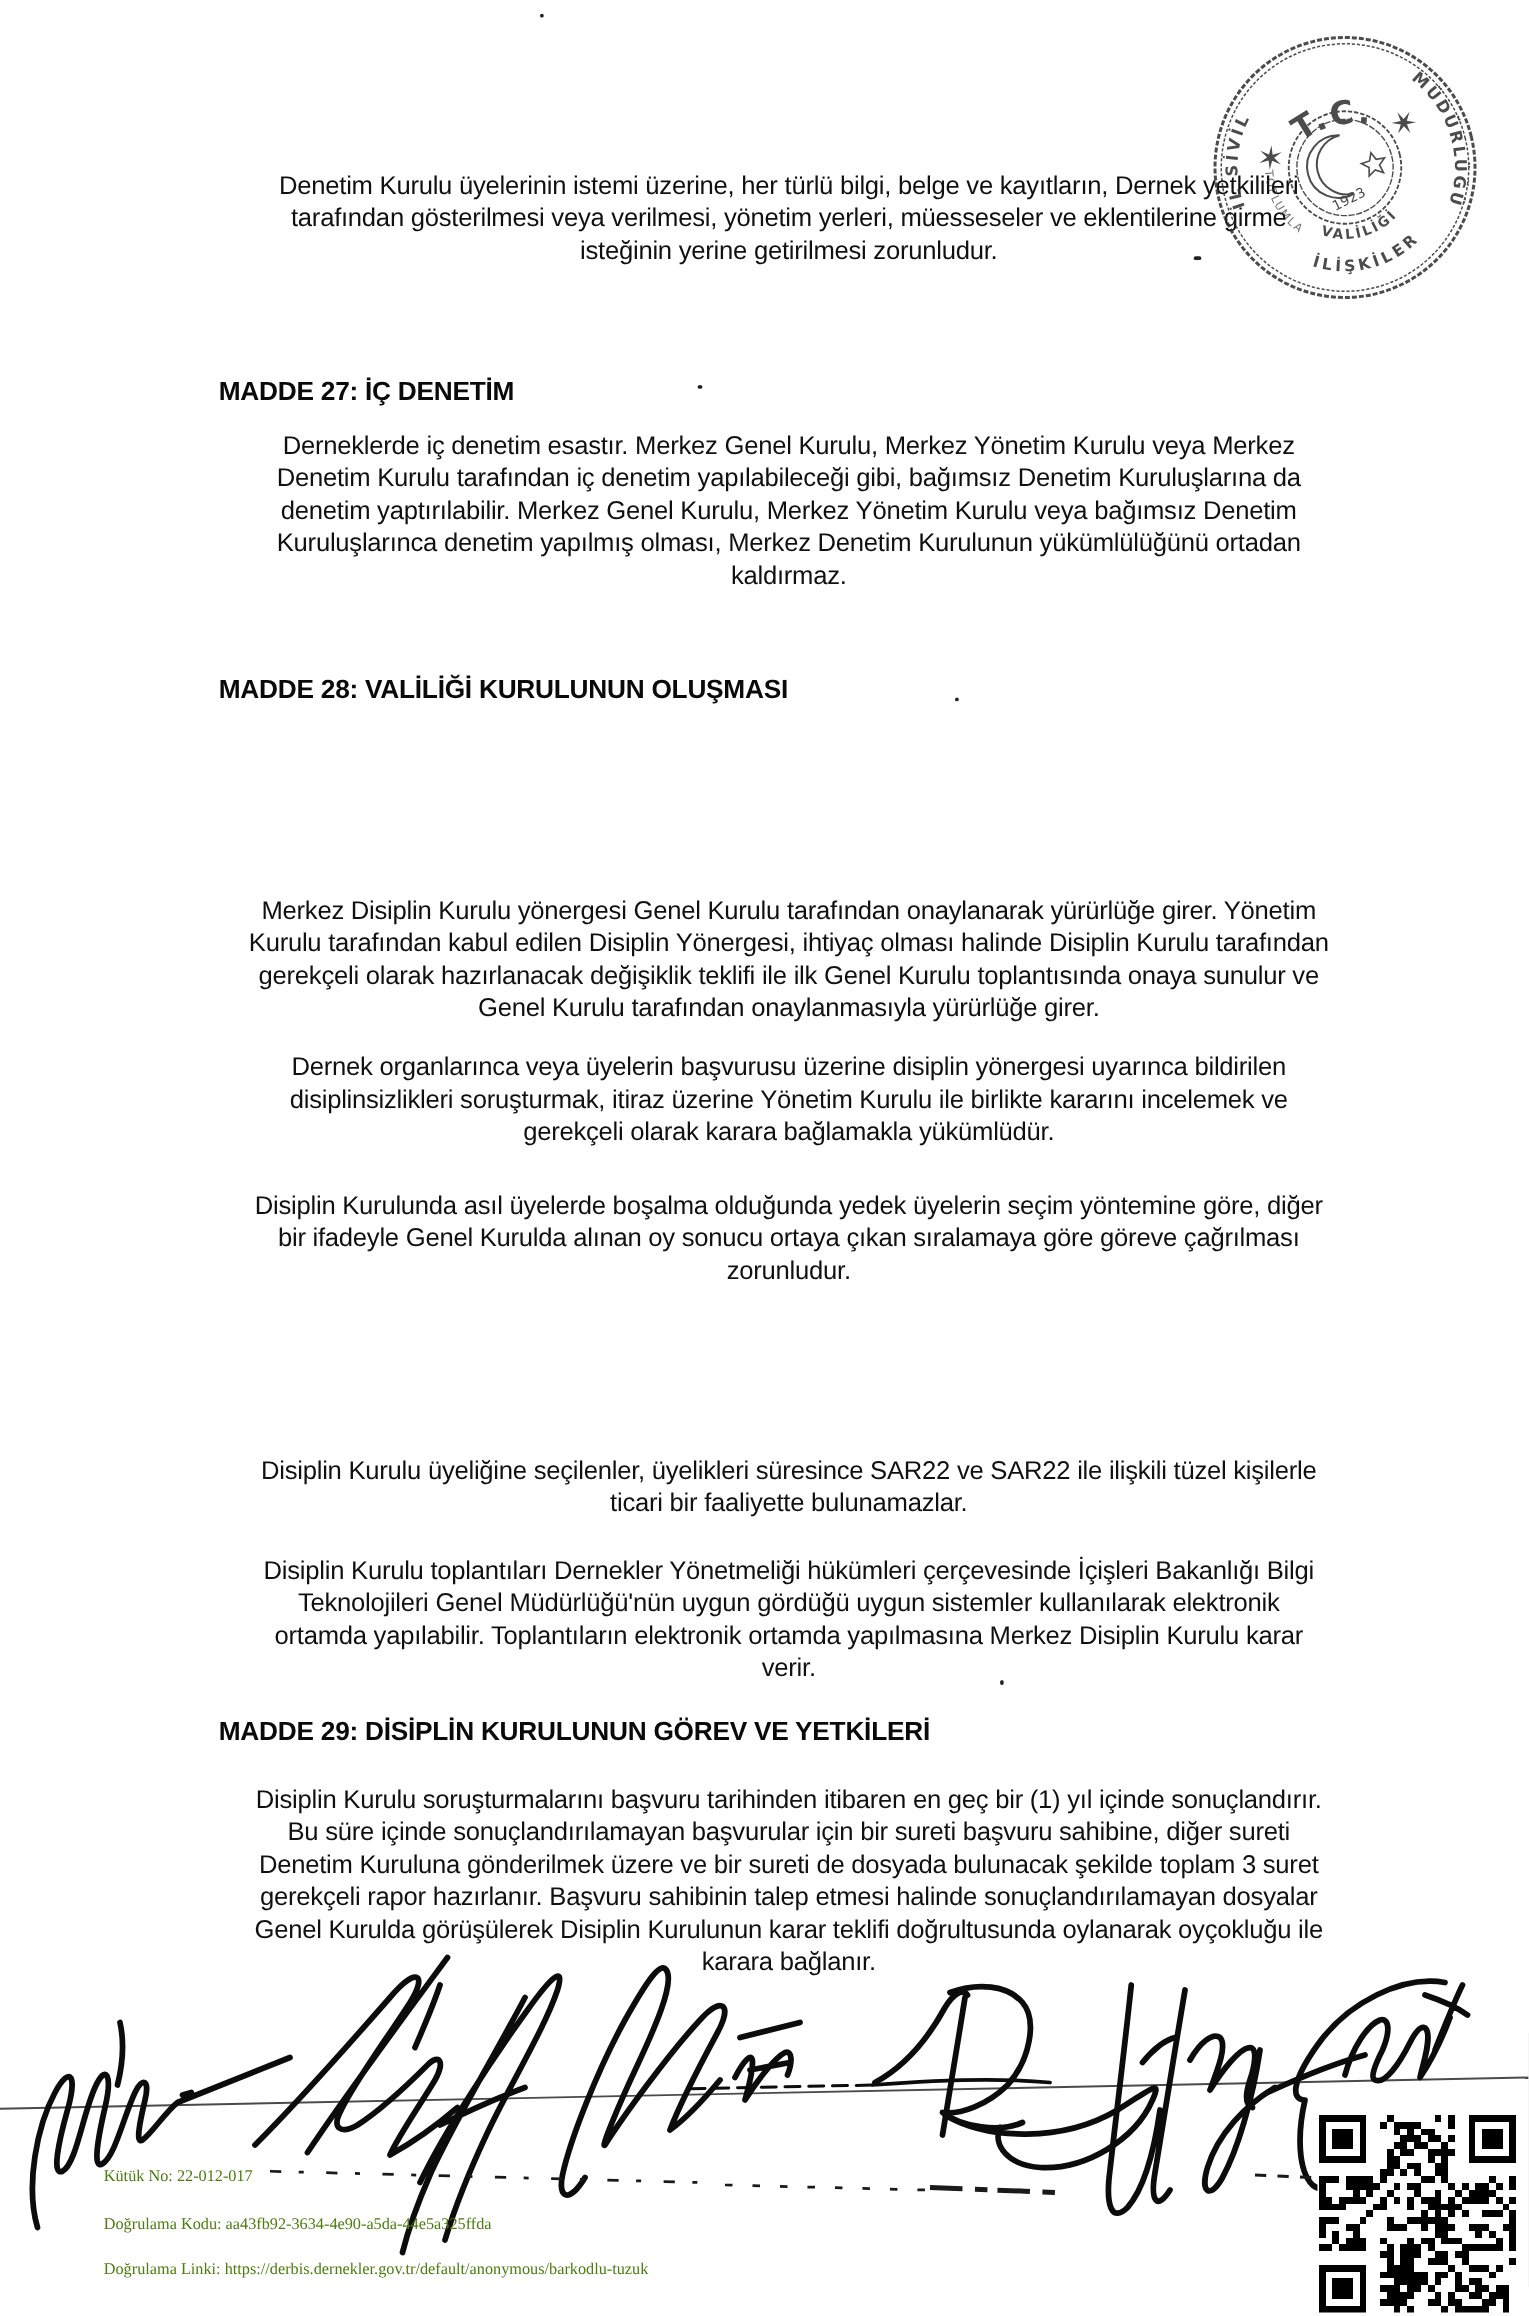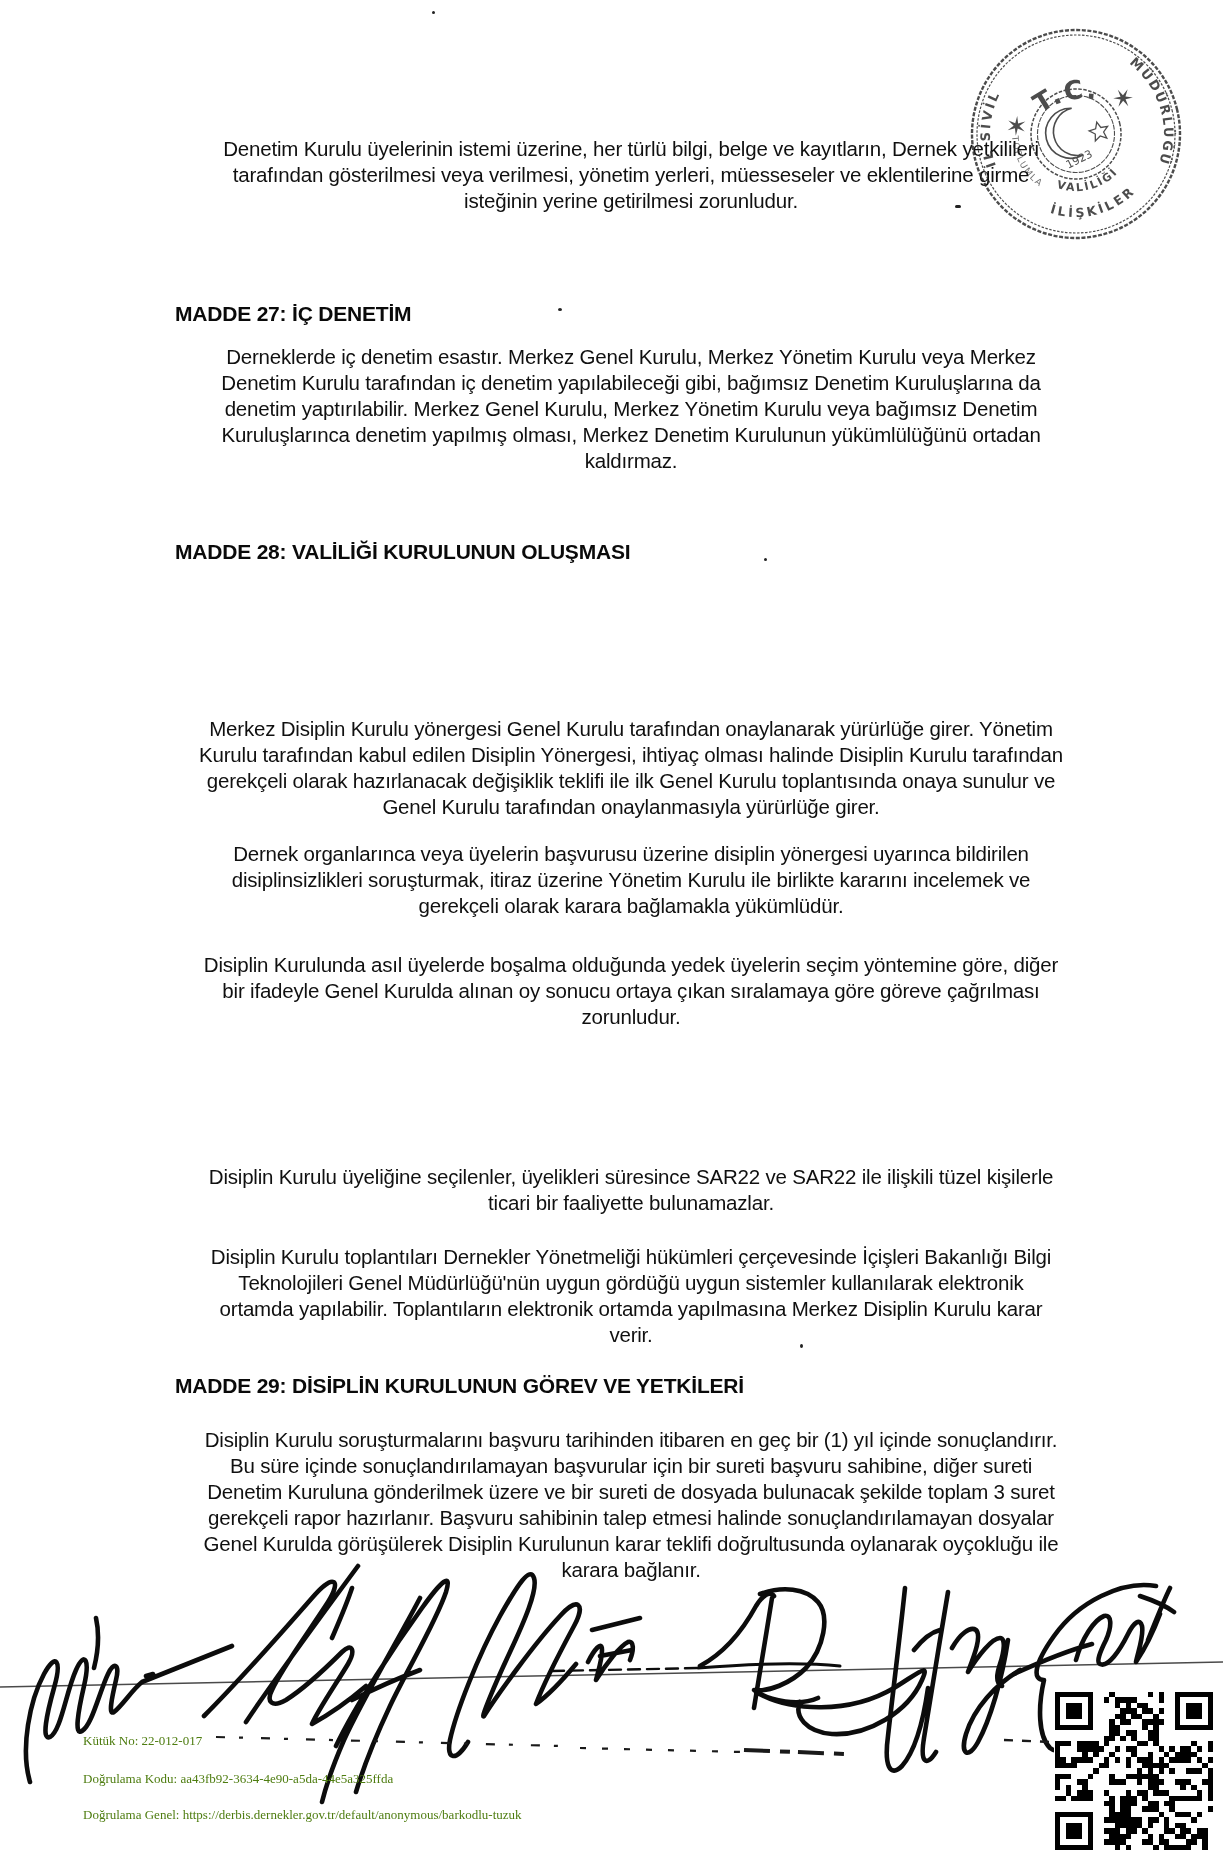--- a/index.html
+++ b/index.html
@@ -134,21 +134,21 @@
     <g stroke="#1a1a1a" fill="none">
       <path stroke-width="2.2" stroke-dasharray="9 14 4 18" d="M216,1737 L560,1746"></path>
       <path stroke-width="2.2" stroke-dasharray="6 16" d="M580,1748 L742,1752"></path>
       <path stroke-width="4" stroke-dasharray="26 10 10 8" d="M744,1750 L846,1754"></path>
       <path stroke-width="2.4" stroke-dasharray="9 9" d="M1004,1740 L1096,1744"></path>
     </g>
   </svg>
 
   <div class="footer-line" style="top:1733px"><span>Kütük No:</span> <span>22-012-017</span></div>
   <div class="footer-line" style="top:1771px"><span>Doğrulama Kodu:</span> <span>aa43fb92-3634-4e90-a5da-44e5a325ffda</span></div>
-  <div class="footer-line" style="top:1807px"><span>Doğrulama Genel:</span> <span>https://derbis.dernekler.gov.tr/default/anonymous/barkodlu-tuzuk</span></div>
+  <div class="footer-line" style="top:1807px"><span>Doğrulama Linki:</span> <span>https://derbis.dernekler.gov.tr/default/anonymous/barkodlu-tuzuk</span></div>
 
   <div class="qr">
     <svg width="160" height="158" viewBox="0 0 29 29" shape-rendering="crispEdges" fill="#000">
         <rect x="10" y="0" width="1" height="1"></rect>
         <rect x="17" y="0" width="1" height="1"></rect>
         <rect x="19" y="0" width="1" height="1"></rect>
         <rect x="9" y="1" width="1" height="1"></rect>
         <rect x="11" y="1" width="1" height="1"></rect>
         <rect x="12" y="1" width="1" height="1"></rect>
         <rect x="13" y="1" width="1" height="1"></rect>

